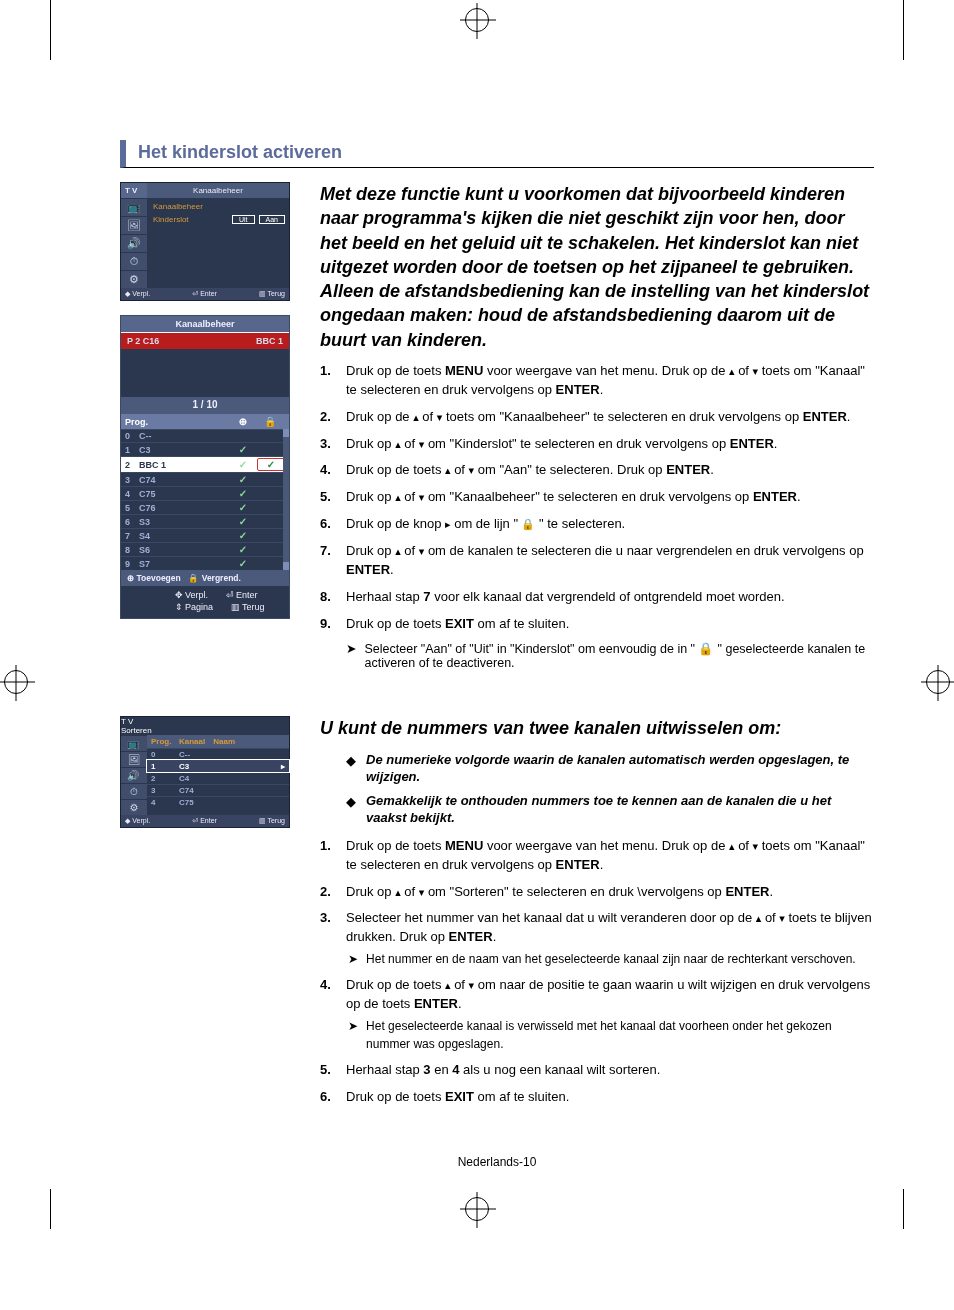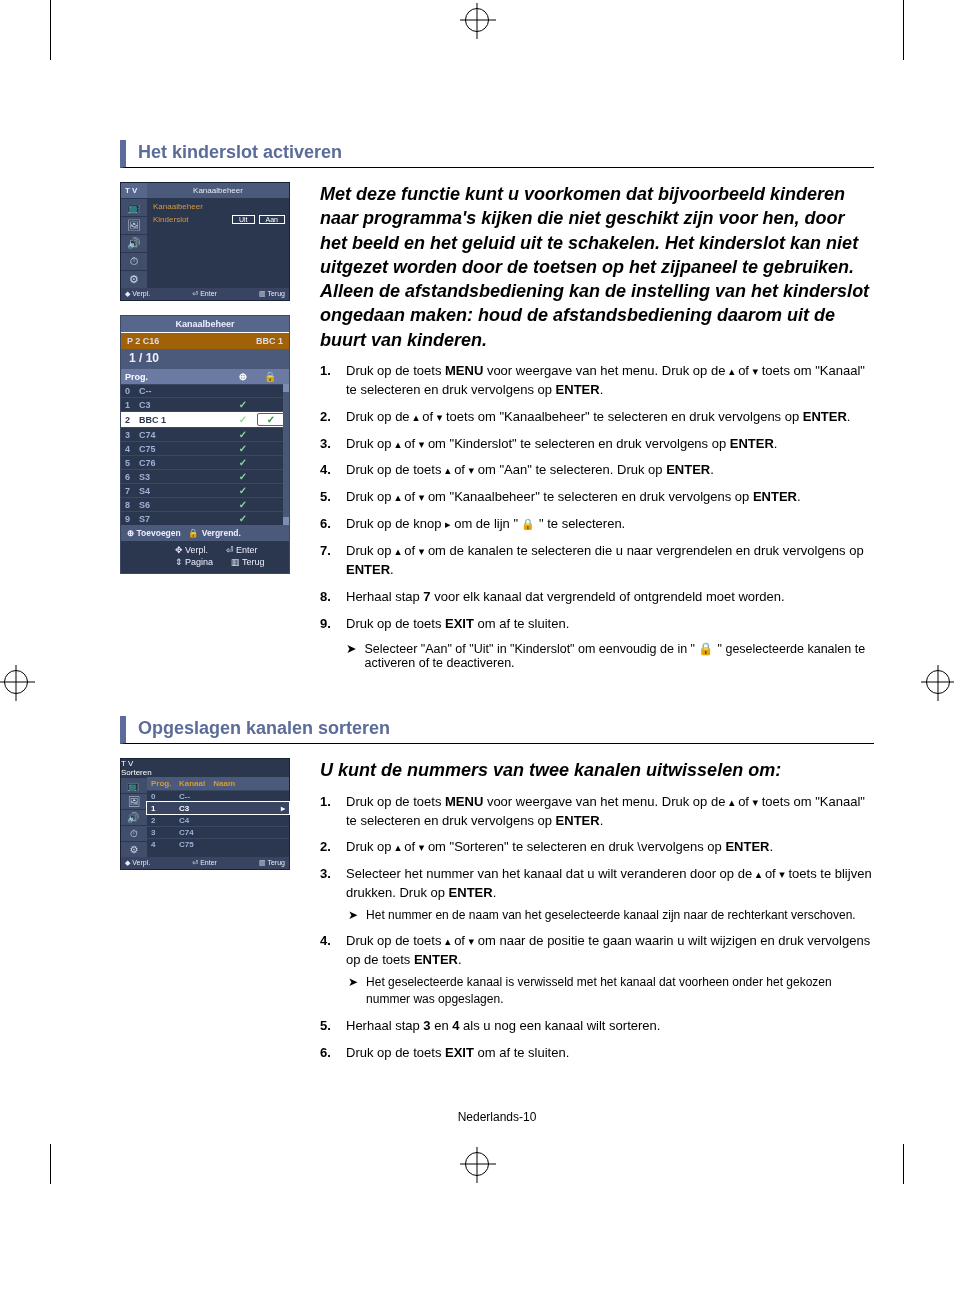--- a/index.html
+++ b/index.html
@@ -154,25 +154,25 @@
     color: #fff;
     font-size: 9px;
   }
   .ch-mgr .cm-title {
     background: #57678c; text-align: center; padding: 3px 0;
     font-size: 9px; font-weight: bold; color: #eef;
     border-bottom: 1px solid #fff;
   }
   .ch-mgr .cm-sub {
     display: flex; justify-content: space-between;
-    background: #a16207; padding: 3px 6px; color: #d7ddf0; font-weight: bold;
+    background: #b91c1c; padding: 3px 6px; color: #d7ddf0; font-weight: bold;
   }
   .ch-mgr .cm-page {
-    text-align: left; background: #4b597a; padding: 2px 8px 4px;
-    font-size: 12px; font-weight: bold; color: #eef;
+    text-align: center; background: #4b597a; padding: 2px 8px 4px;
+    font-size: 10px; font-weight: bold; color: #eef; margin-top: 48px;
   }
   .ch-mgr .cm-head {
     display: flex; background: #6a7aa3; color: #fff; font-weight: bold;
     padding: 2px 4px; align-items: center;
   }
   .ch-mgr .cm-head .h1 { flex: 1; }
   .ch-mgr .cm-head .h2, .ch-mgr .cm-head .h3 { width: 28px; text-align: center; font-size: 10px; }
   .ch-mgr .cm-rows { position: relative; }
   .ch-mgr .cm-row {
     display: flex; align-items: center;
@@ -424,21 +424,20 @@
 
         <div class="note-row">
           <span class="succ-icon">➤</span>
           <span>Selecteer "Aan" of "Uit" in "Kinderslot" om eenvoudig de in " 🔒 " geselecteerde kanalen te activeren of te deactiveren.</span>
         </div>
       </div>
     </div>
   </div>
 
   <div class="section">
-    <h2 class="section-heading">Opgeslagen kanalen sorteren</h2>
 
     <div class="content-row">
       <div class="left-col">
         <div class="sort-menu">
           <div class="tm-header">
             <div class="tm-tv">T V</div>
             <div class="tm-title">Sorteren</div>
           </div>
           <div class="sm-body">
             <div class="sm-icons">
@@ -482,20 +481,24 @@
           <div class="sm-footer">
             <span>◆ Verpl.</span>
             <span>⏎ Enter</span>
             <span>▥ Terug</span>
           </div>
         </div>
       </div>
 
       <div class="right-col">
         <p class="intro">U kunt de nummers van twee kanalen uitwisselen om:</p>
+        <ul class="bullets">
+          <li>De numerieke volgorde waarin de kanalen automatisch werden opgeslagen, te wijzigen.</li>
+          <li>Gemakkelijk te onthouden nummers toe te kennen aan de kanalen die u het vaakst bekijkt.</li>
+        </ul>
 
         <ol class="steps">
           <li><span class="num">1.</span>
             <span>Druk op de toets </span><strong>MENU</strong><span> voor weergave van het menu. Druk op de </span><span class="arrow-up"></span><span> of </span><span class="arrow-down"></span><span> toets om "Kanaal" te selecteren en druk vervolgens op </span><strong>ENTER</strong><span>.</span>
           </li>
           <li><span class="num">2.</span>
             <span>Druk op </span><span class="arrow-up"></span><span> of </span><span class="arrow-down"></span><span> om "Sorteren" te selecteren en druk \vervolgens op </span><strong>ENTER</strong><span>.</span>
           </li>
           <li><span class="num">3.</span>
             <span>Selecteer het nummer van het kanaal dat u wilt veranderen door op de </span><span class="arrow-up"></span><span> of </span><span class="arrow-down"></span><span> toets te blijven drukken. Druk op </span><strong>ENTER</strong><span>.</span>

